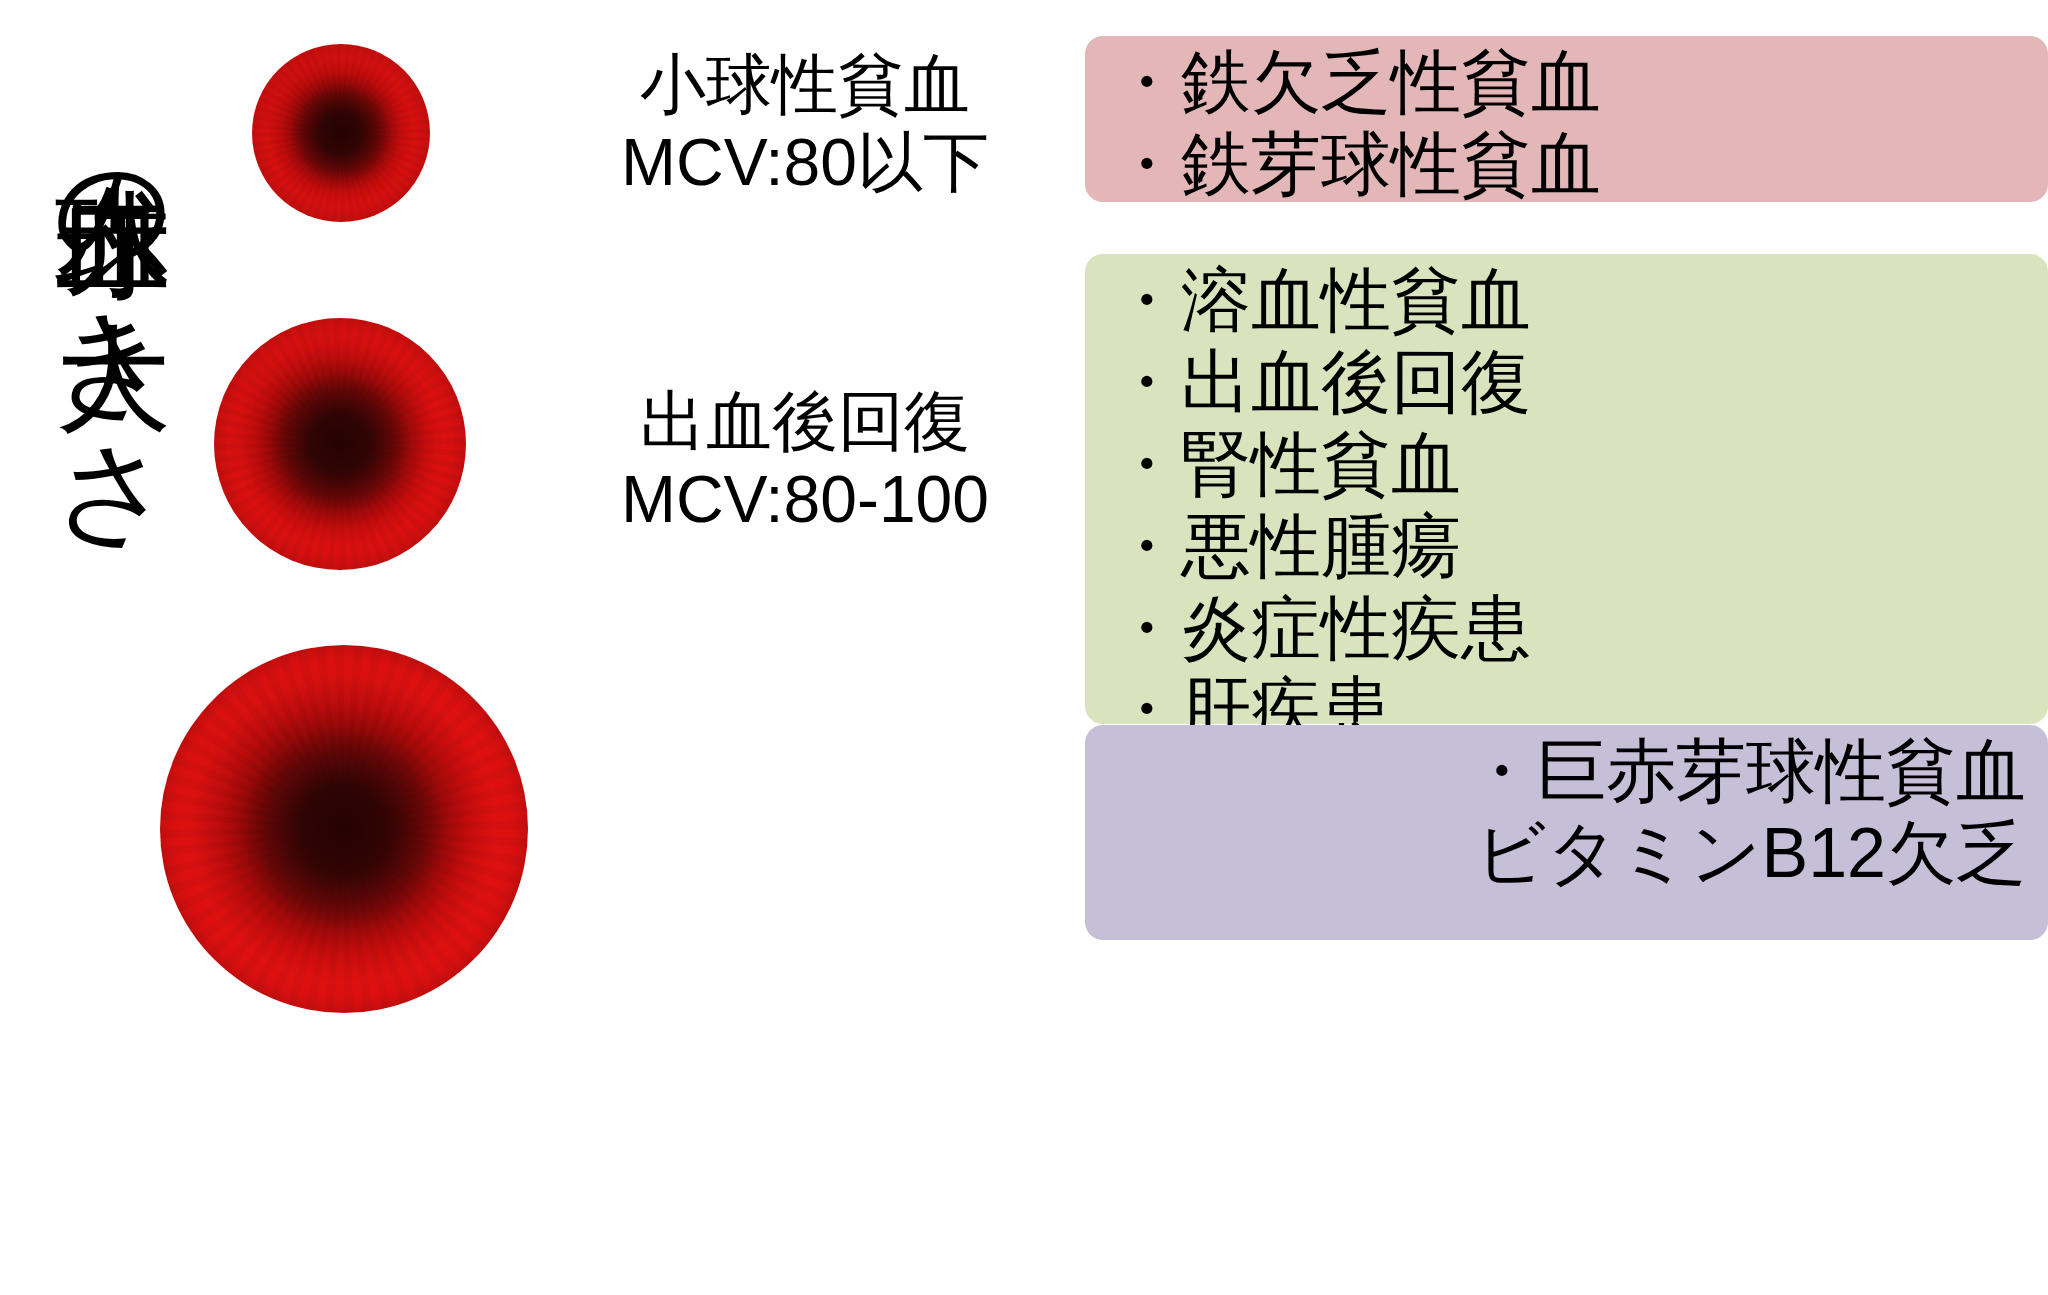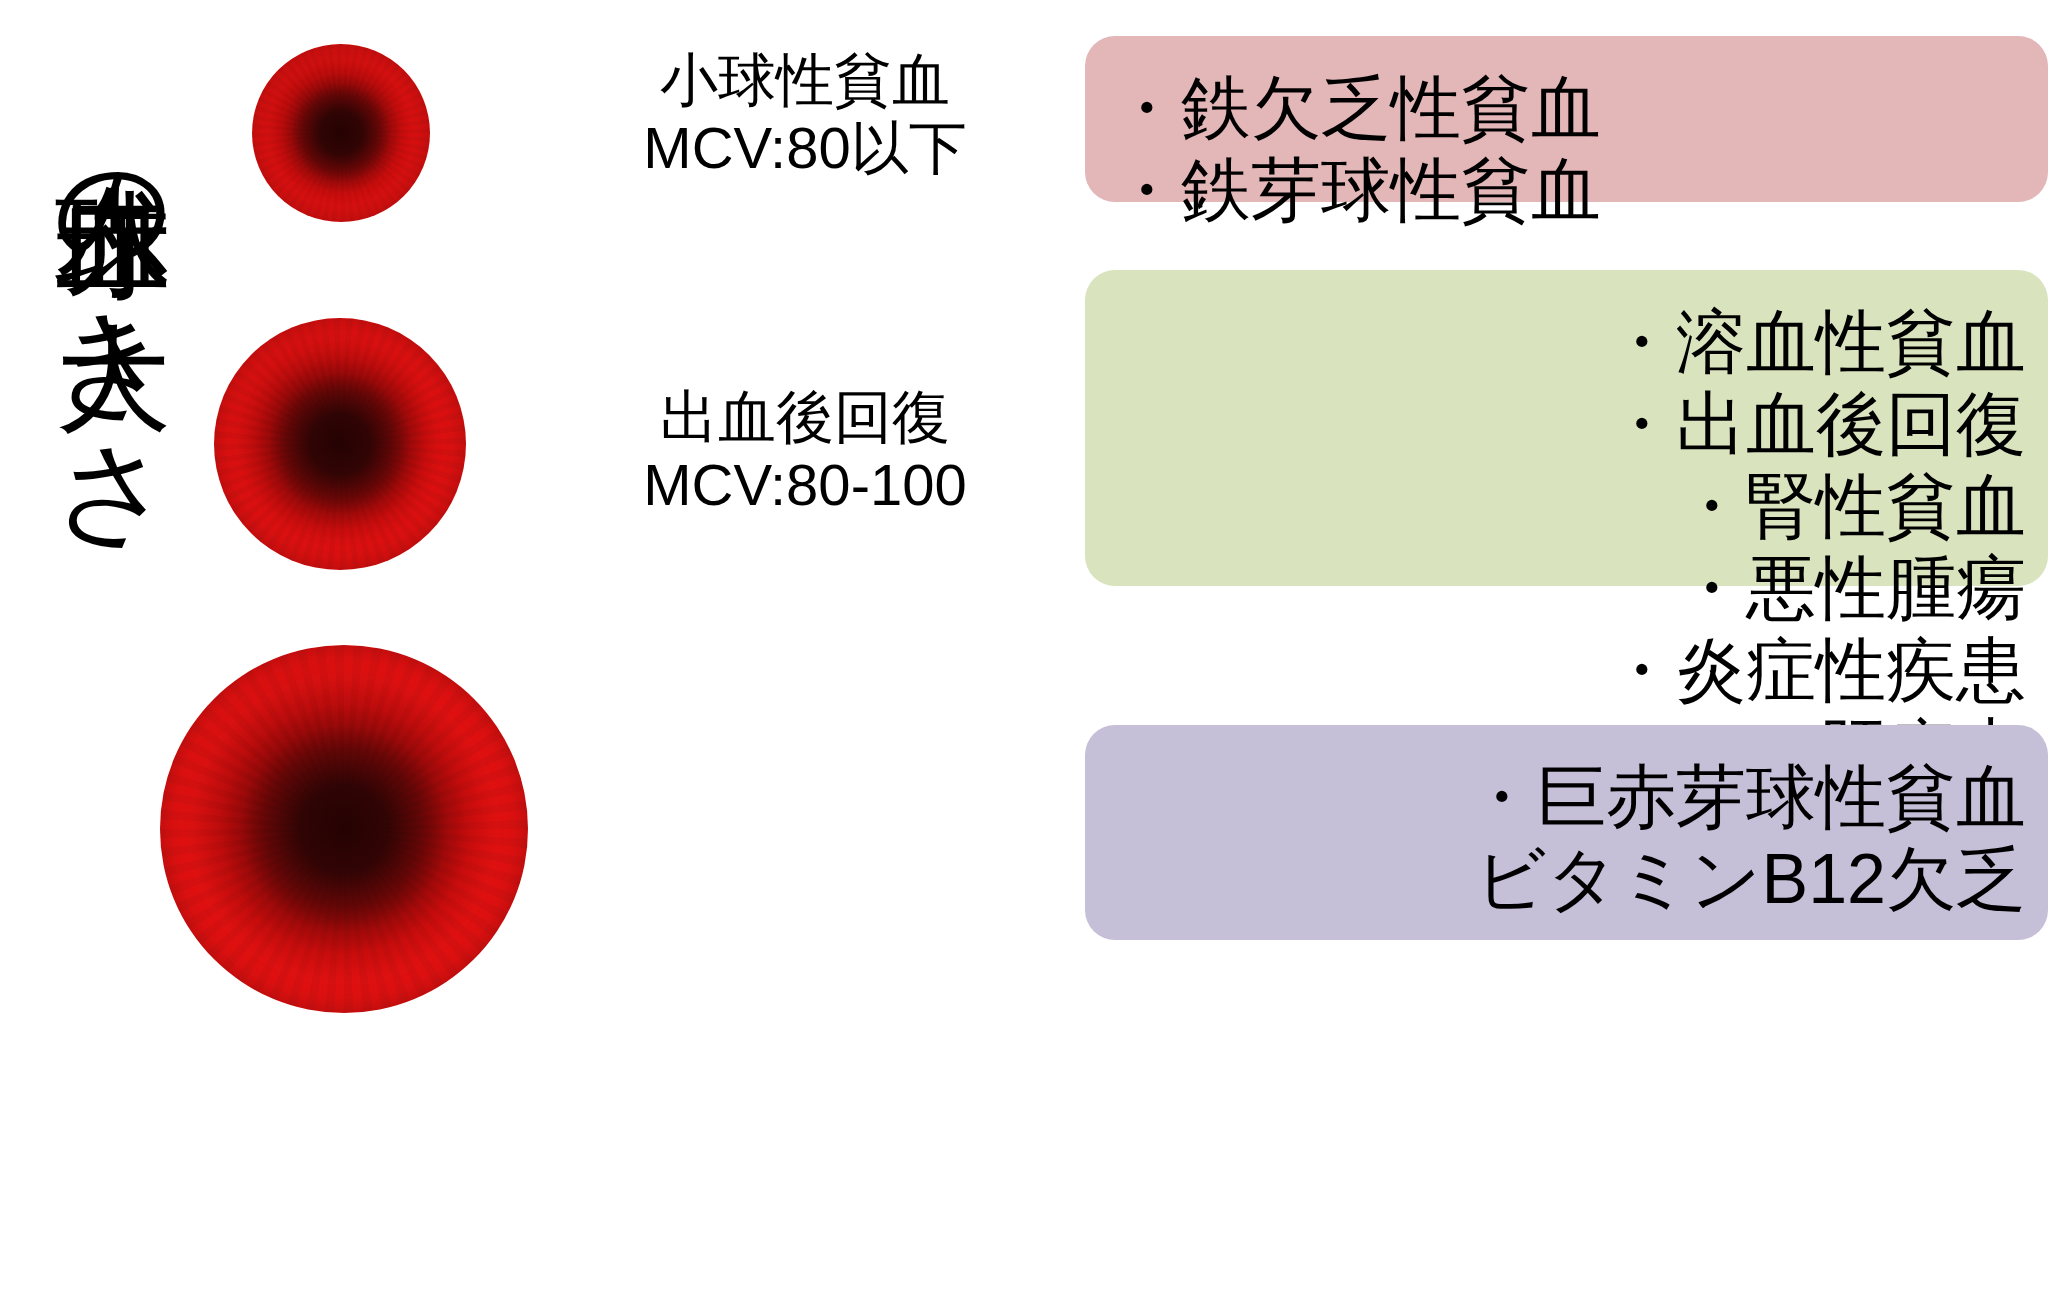--- a/index.html
+++ b/index.html
@@ -82,38 +82,38 @@
   }
 
   #cell-micro   { left: 252px; top: 44px;  width: 178px; height: 178px; }
   #cell-normo   { left: 214px; top: 318px; width: 252px; height: 252px; }
   #cell-macro   { left: 160px; top: 645px; width: 368px; height: 368px; }
 
   
   .mid-label {
     position: absolute;
     text-align: center;
-    font-size: 58px;
+    font-size: 66px;
     line-height: 1.18;
     color: #000000;
     white-space: nowrap;
     font-weight: 400;
   }
   .mid-label .line2 { display: block; }
 
   #label-micro  { left: 540px; top: 46px;  width: 530px; }
   #label-normo  { left: 540px; top: 383px; width: 530px; }
   #label-macro  { left: 540px; top: 760px; width: 530px; }
 
   
   .cause-box {
     position: absolute;
-    border-radius: 30px;
+    border-radius: 18px;
     box-sizing: border-box;
-    padding: 32px 22px 18px 26px;
+    padding: 6px 22px 18px 26px;
   }
   .cause-list {
     list-style: none;
     margin: 0;
     padding: 0;
   }
   .cause-list li {
     font-size: 70px;
     line-height: 1.17;
     color: #000000;
@@ -128,24 +128,23 @@
   .cause-list li.sub {
     padding-left: 54px;
   }
 
   #box-micro {
     left: 1085px; top: 36px;
     width: 963px; height: 166px;
     background: #e3b6b8;
   }
   #box-normo {
-    left: 1085px; top: 270px;
-    width: 963px; height: 316px;
+    left: 1085px; top: 254px;
+    width: 963px; height: 470px;
     background: #d9e4be;
-    text-align: right;
   }
   #box-macro {
     left: 1085px; top: 725px;
     width: 963px; height: 215px;
     background: #c6bfd8;
   }
 </style>
 </head>
 <body>
 

